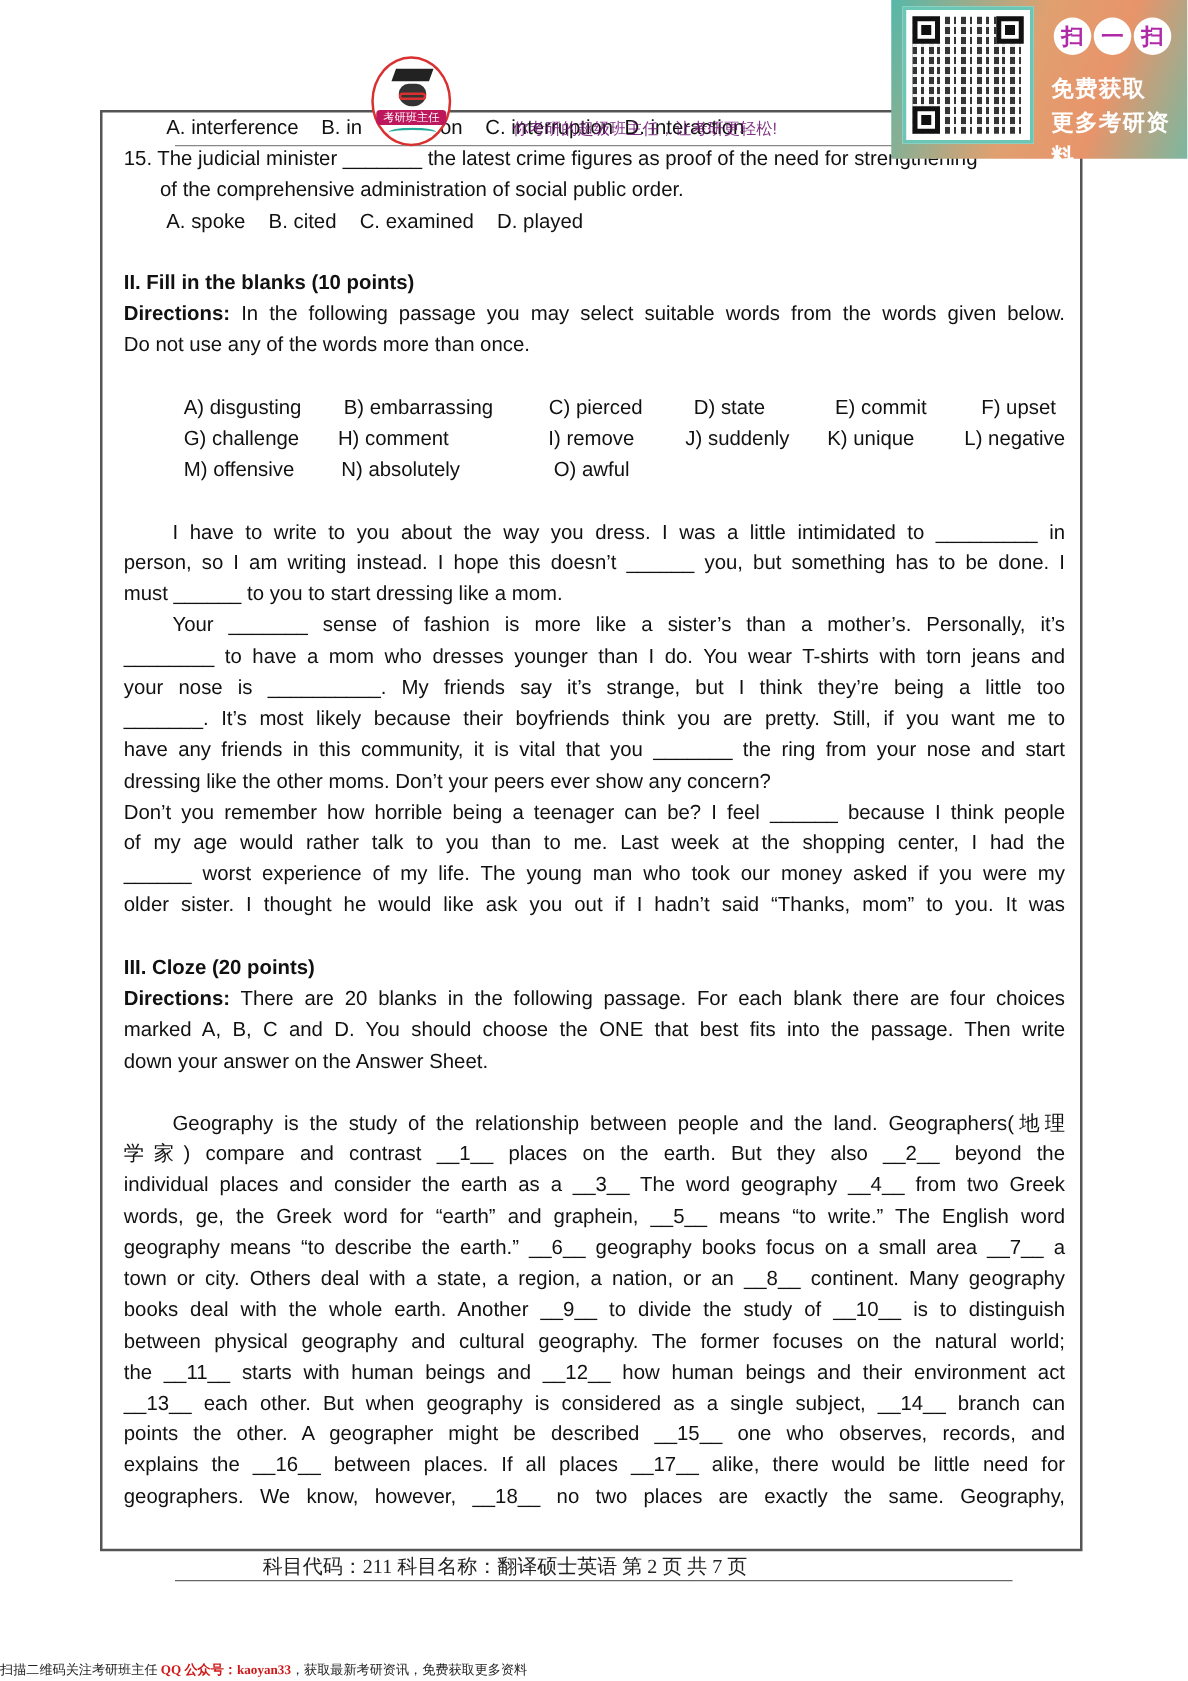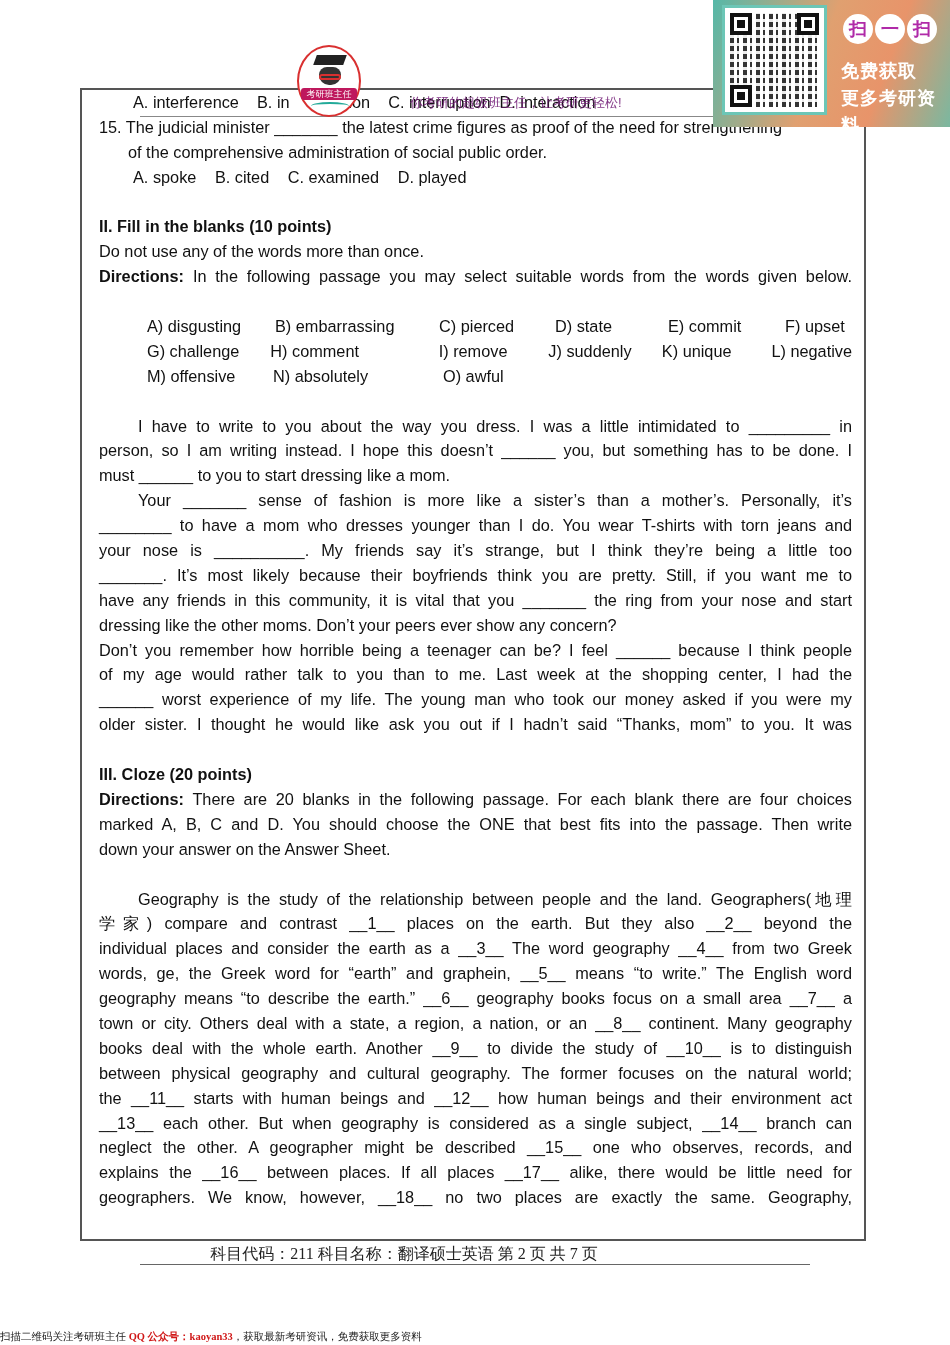--- a/index.html
+++ b/index.html
@@ -75,22 +75,22 @@
   <div class="line indent1">of the comprehensive administration of social public order.</div>
   <div class="line indent-opt opts-inline">
     <span>A. spoke</span>
     <span>B. cited</span>
     <span>C. examined</span>
     <span>D. played</span>
   </div>
   <div class="gap"></div>
 
   <div class="line bold">II. Fill in the blanks (10 points)</div>
+  <div class="line just"><b>Directions:</b><span> In the following passage you may select suitable words from the words given below.</span></div>
   <div class="line">Do not use any of the words more than once.</div>
-  <div class="line just"><b>Directions:</b><span> In the following passage you may select suitable words from the words given below.</span></div>
   <div class="gap"></div>
 
   <div class="opt-row">
     <span style="width:128px">A) disgusting</span>
     <span style="width:164px">B) embarrassing</span>
     <span style="width:116px">C) pierced</span>
     <span style="width:113px">D) state</span>
     <span style="width:117px">E) commit</span>
     <span>F) upset</span>
   </div>
@@ -133,21 +133,21 @@
   <div class="line just para-indent">Geography is the study of the relationship between people and the land. Geographers(地理</div>
   <div class="line just">学家) compare and contrast __1__ places on the earth. But they also __2__ beyond the</div>
   <div class="line just">individual places and consider the earth as a __3__ The word geography __4__ from two Greek</div>
   <div class="line just">words, ge, the Greek word for “earth” and graphein, __5__ means “to write.” The English word</div>
   <div class="line just">geography means “to describe the earth.” __6__ geography books focus on a small area __7__ a</div>
   <div class="line just">town or city. Others deal with a state, a region, a nation, or an __8__ continent. Many geography</div>
   <div class="line just">books deal with the whole earth. Another __9__ to divide the study of __10__ is to distinguish</div>
   <div class="line just">between physical geography and cultural geography. The former focuses on the natural world;</div>
   <div class="line just">the __11__ starts with human beings and __12__ how human beings and their environment act</div>
   <div class="line just">__13__ each other. But when geography is considered as a single subject, __14__ branch can</div>
-  <div class="line just">neglect the other. A geographer might be described __15__ one who observes, records, and</div>
+  <div class="line just">points the other. A geographer might be described __15__ one who observes, records, and</div>
   <div class="line just">explains the __16__ between places. If all places __17__ alike, there would be little need for</div>
   <div class="line just">geographers. We know, however, __18__ no two places are exactly the same. Geography,</div>
 </div>
 
 <div class="logo">
   <div class="cap"></div>
   <div class="face"></div>
   <div class="glasses"></div>
   <div class="badge">考研班主任</div>
   <div class="book"></div>

